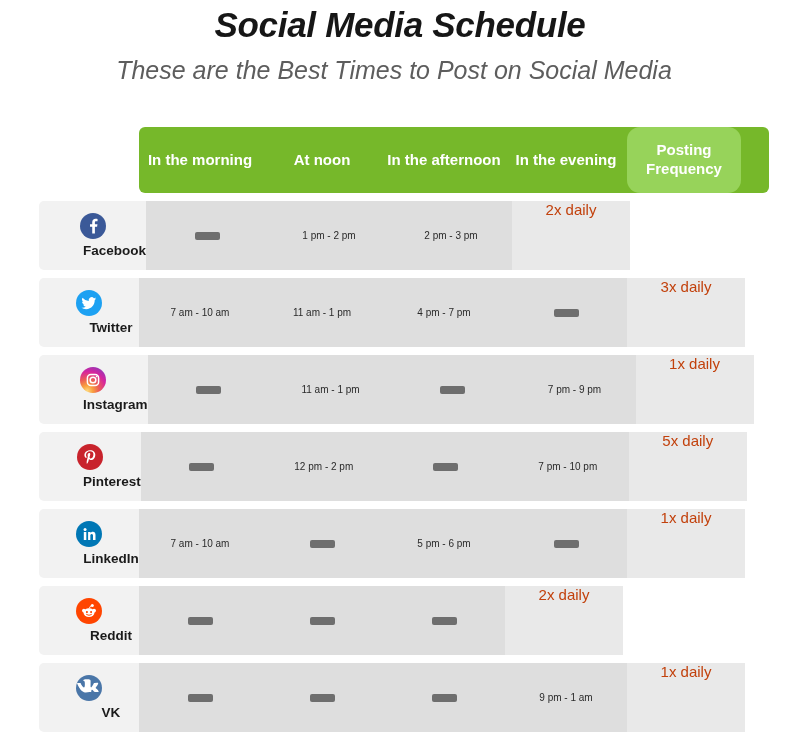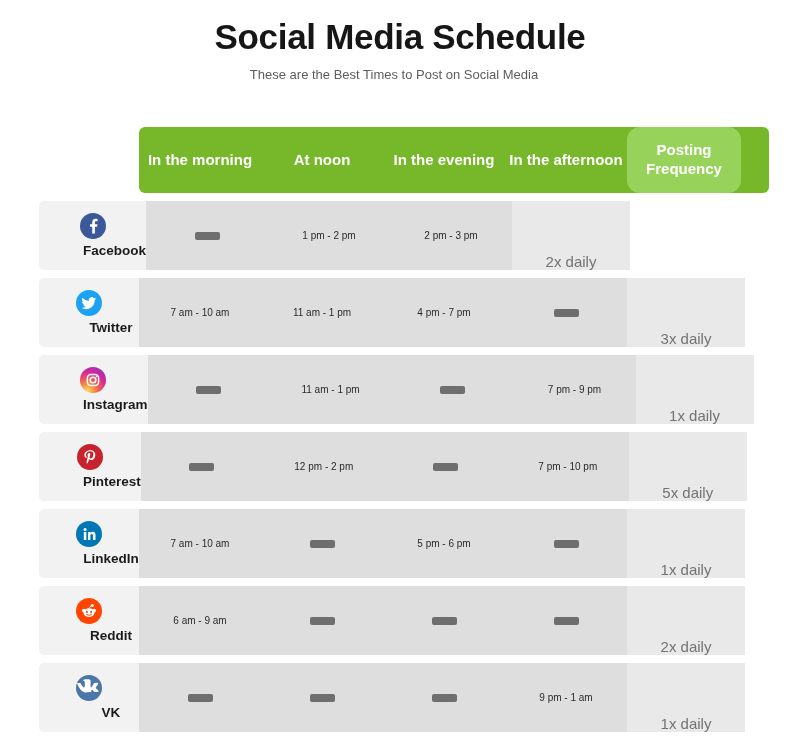--- a/index.html
+++ b/index.html
@@ -16,32 +16,33 @@
   .page {
     position: relative;
     width: 800px;
     height: 740px;
     box-sizing: border-box;
   }
 
   
   .heading-block {
     text-align: center;
-    padding-top: 16px;
+    padding-top: 4px;
+    font-style: italic;
   }
   .main-title {
     font-size: 35px;
     font-weight: bold;
     color: #161616;
     letter-spacing: -0.3px;
     line-height: 1.18;
     margin: 0;
   }
   .sub-title {
-    font-size: 13px;
+    font-size: 25px;
     font-weight: normal;
     color: #5d5d5d;
     margin: 10px 12px 0 0;
     line-height: 1.2;
   }
 
   
   .table {
     position: absolute;
     left: 4px;
@@ -111,24 +112,24 @@
     align-items: center;
     justify-content: center;
     font-size: 10px;
     color: #2a2a2a;
     box-sizing: border-box;
   }
   .freq-cell {
     flex: 0 0 118px;
     background: #e9e9e9;
     display: flex;
-    align-items: flex-end;
+    align-items: flex-start;
     justify-content: center;
     font-size: 15px;
-    color: #737373;
+    color: #c2410c;
     box-sizing: border-box;
   }
   .dash {
     display: inline-block;
     width: 25px;
     height: 8px;
     border-radius: 2px;
     background: #6e6e6e;
   }
 
@@ -158,24 +159,24 @@
   <div class="table">
 
     <div class="header-row">
       <div class="hcell">
         <span>In the morning</span>
       </div>
       <div class="hcell">
         <span>At noon</span>
       </div>
       <div class="hcell">
+        <span>In the afternoon</span>
+      </div>
+      <div class="hcell">
         <span>In the evening</span>
-      </div>
-      <div class="hcell">
-        <span>In the afternoon</span>
       </div>
       <div class="hcell freq">
         <span>Posting Frequency</span>
       </div>
     </div>
 
     <div id="rows-container">
         <div class="row">
           <div class="label-cell">
             <div class="icon" style="background:#3b5998">
@@ -312,23 +313,20 @@
                 <circle cx="16.3" cy="7.4" r="1.5" fill="#fff"></circle>
                 <path d="M13 10.6 L14.9 7.6" stroke="#fff" stroke-width="0.9" fill="none"></path>
                 <circle cx="10.9" cy="14.1" r="1.05" fill="#ff4500"></circle>
                 <circle cx="15.1" cy="14.1" r="1.05" fill="#ff4500"></circle>
                 <path d="M10.6 16.6 q2.4 1.6 4.8 0" stroke="#ff4500" stroke-width="0.95" fill="none" stroke-linecap="round"></path>
               </svg>
             </div>
             <span class="net-name">Reddit</span>
           </div>
           <div class="data-cell">
-            <span>6 am - 9 am</span>
-          </div>
-          <div class="data-cell">
             <span class="dash"></span>
           </div>
           <div class="data-cell">
             <span class="dash"></span>
           </div>
           <div class="data-cell">
             <span class="dash"></span>
           </div>
           <div class="freq-cell">
             <span>2x daily</span>

